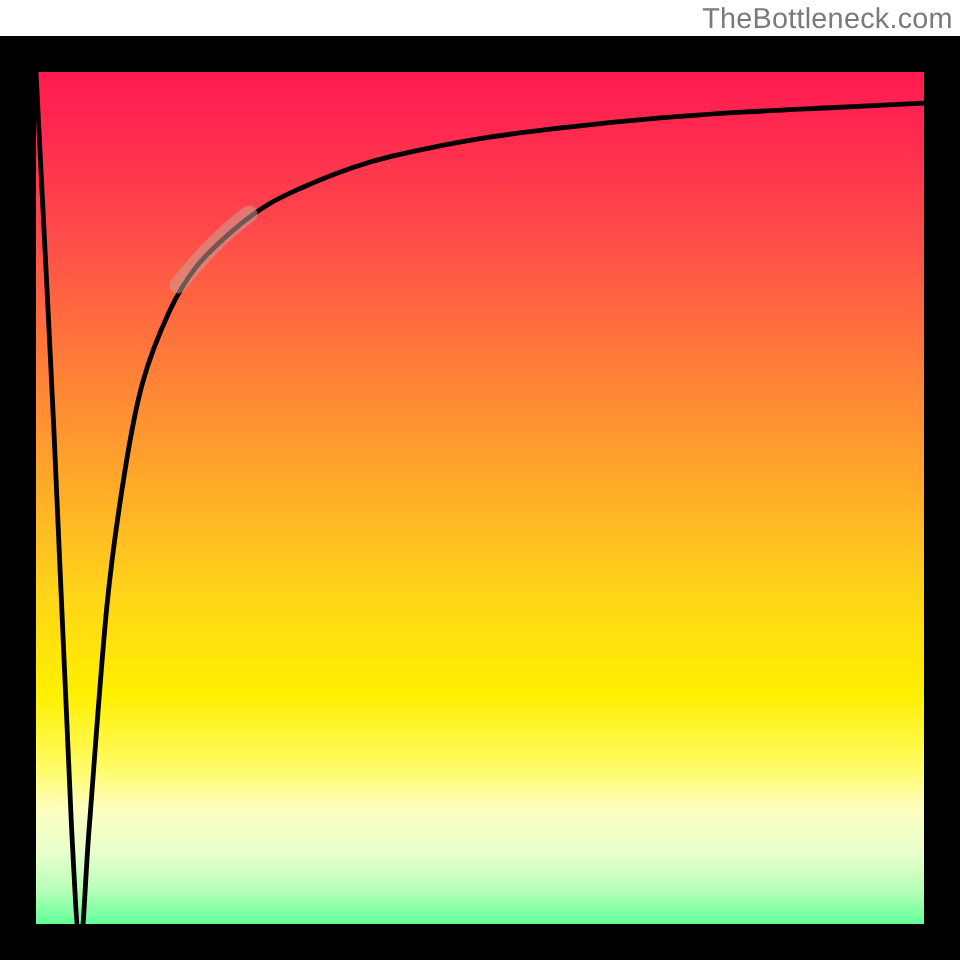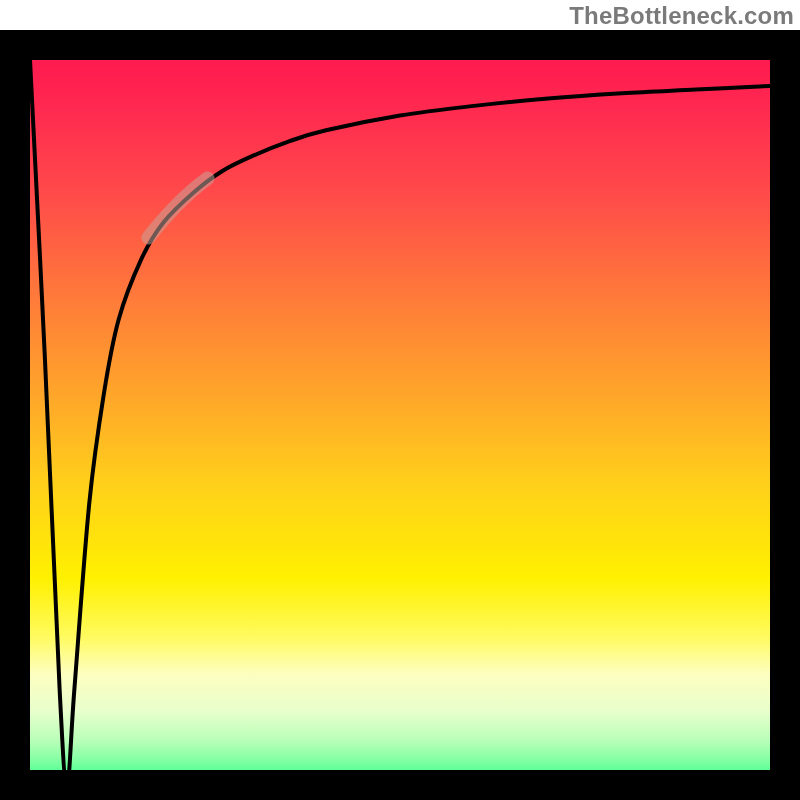--- a/index.html
+++ b/index.html
@@ -9,21 +9,21 @@
     width: 800px;
     height: 800px;
   }
   .watermark {
     position: absolute;
     top: 2px;
     right: 6px;
     font-family: Arial, Helvetica, sans-serif;
     font-size: 24px;
     color: #7a7a7a;
-    font-weight: 700;
+    font-weight: 400;
     letter-spacing: 0.2px;
     z-index: 10;
   }
   .frame {
     position: absolute;
     top: 30px;
     left: 0;
     width: 800px;
     height: 770px;
   }

